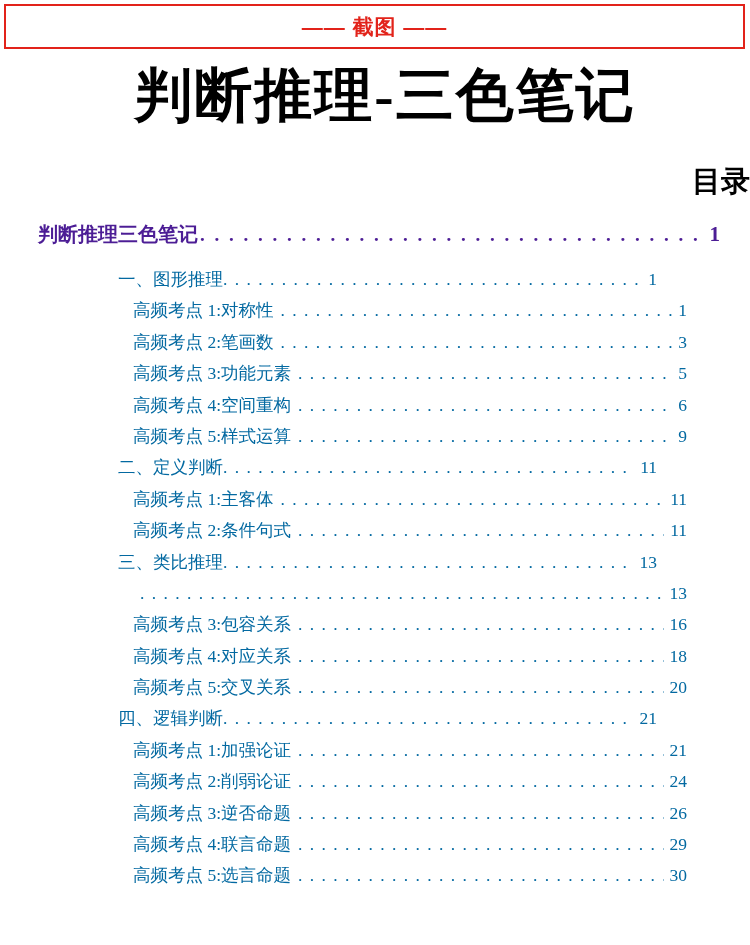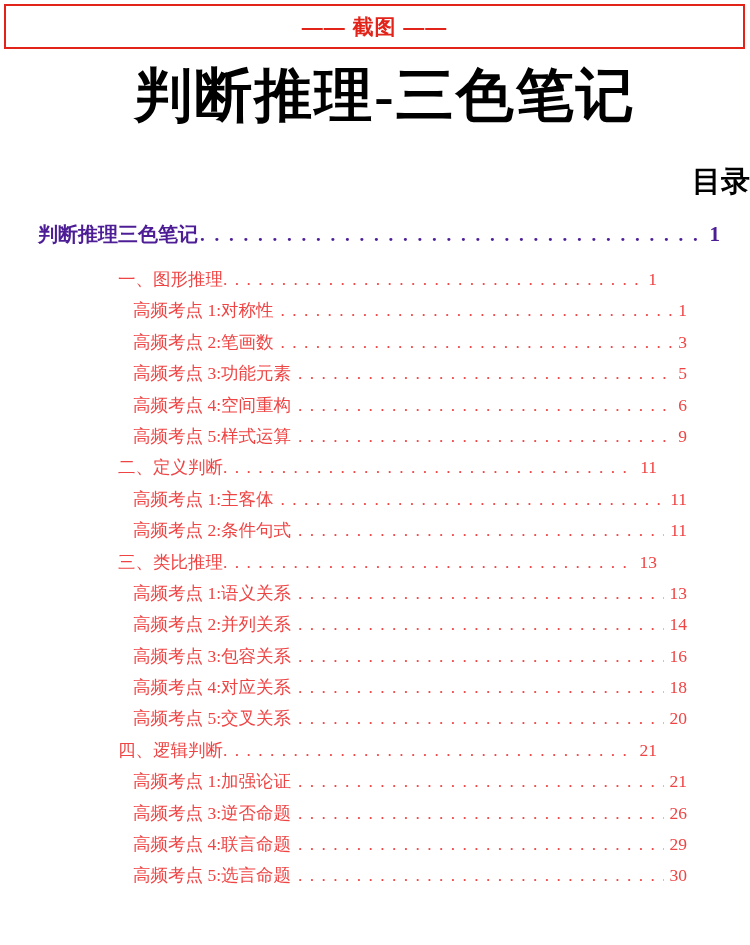--- a/index.html
+++ b/index.html
@@ -73,21 +73,21 @@
     font-family: "Liberation Serif", serif;
     font-size: 21px;
     padding-left: 8px;
   }
 
   .toc-list { margin-top: 14px; }
   .toc-list .toc-row {
     height: 31.4px;
     line-height: 31.4px;
     font-size: 17.5px;
-    color: #ef4444;
+    color: #0369a1;
   }
   .toc-row.section { margin-left: 118px; margin-right: 93px; }
   .toc-row.item    { margin-left: 133px; margin-right: 63px; justify-content: center; }
   .toc-row.item .toc-dots { margin-left: 7px; }
 
   .toc-dots {
     flex: 1 1 auto;
     overflow: hidden;
     white-space: nowrap;
   }
@@ -163,30 +163,24 @@
     <span class="toc-label">高频考点 2:条件句式</span>
     <span class="toc-dots"></span>
     <span class="toc-page">11</span>
   </div>
     <div class="toc-row section">
     <span class="toc-label">三、类比推理</span>
     <span class="toc-dots"></span>
     <span class="toc-page">13</span>
   </div>
     <div class="toc-row item">
-    <span class="toc-label">高频考点 1:语义关系</span>
     <span class="toc-dots"></span>
     <span class="toc-page">13</span>
   </div>
     <div class="toc-row item">
-    <span class="toc-label">高频考点 2:并列关系</span>
-    <span class="toc-dots"></span>
-    <span class="toc-page">14</span>
-  </div>
-    <div class="toc-row item">
     <span class="toc-label">高频考点 3:包容关系</span>
     <span class="toc-dots"></span>
     <span class="toc-page">16</span>
   </div>
     <div class="toc-row item">
     <span class="toc-label">高频考点 4:对应关系</span>
     <span class="toc-dots"></span>
     <span class="toc-page">18</span>
   </div>
     <div class="toc-row item">
@@ -198,20 +192,25 @@
     <span class="toc-label">四、逻辑判断</span>
     <span class="toc-dots"></span>
     <span class="toc-page">21</span>
   </div>
     <div class="toc-row item">
     <span class="toc-label">高频考点 1:加强论证</span>
     <span class="toc-dots"></span>
     <span class="toc-page">21</span>
   </div>
     <div class="toc-row item">
+    <span class="toc-label">高频考点 2:削弱论证</span>
+    <span class="toc-dots"></span>
+    <span class="toc-page">24</span>
+  </div>
+    <div class="toc-row item">
     <span class="toc-label">高频考点 3:逆否命题</span>
     <span class="toc-dots"></span>
     <span class="toc-page">26</span>
   </div>
     <div class="toc-row item">
     <span class="toc-label">高频考点 4:联言命题</span>
     <span class="toc-dots"></span>
     <span class="toc-page">29</span>
   </div>
     <div class="toc-row item">

